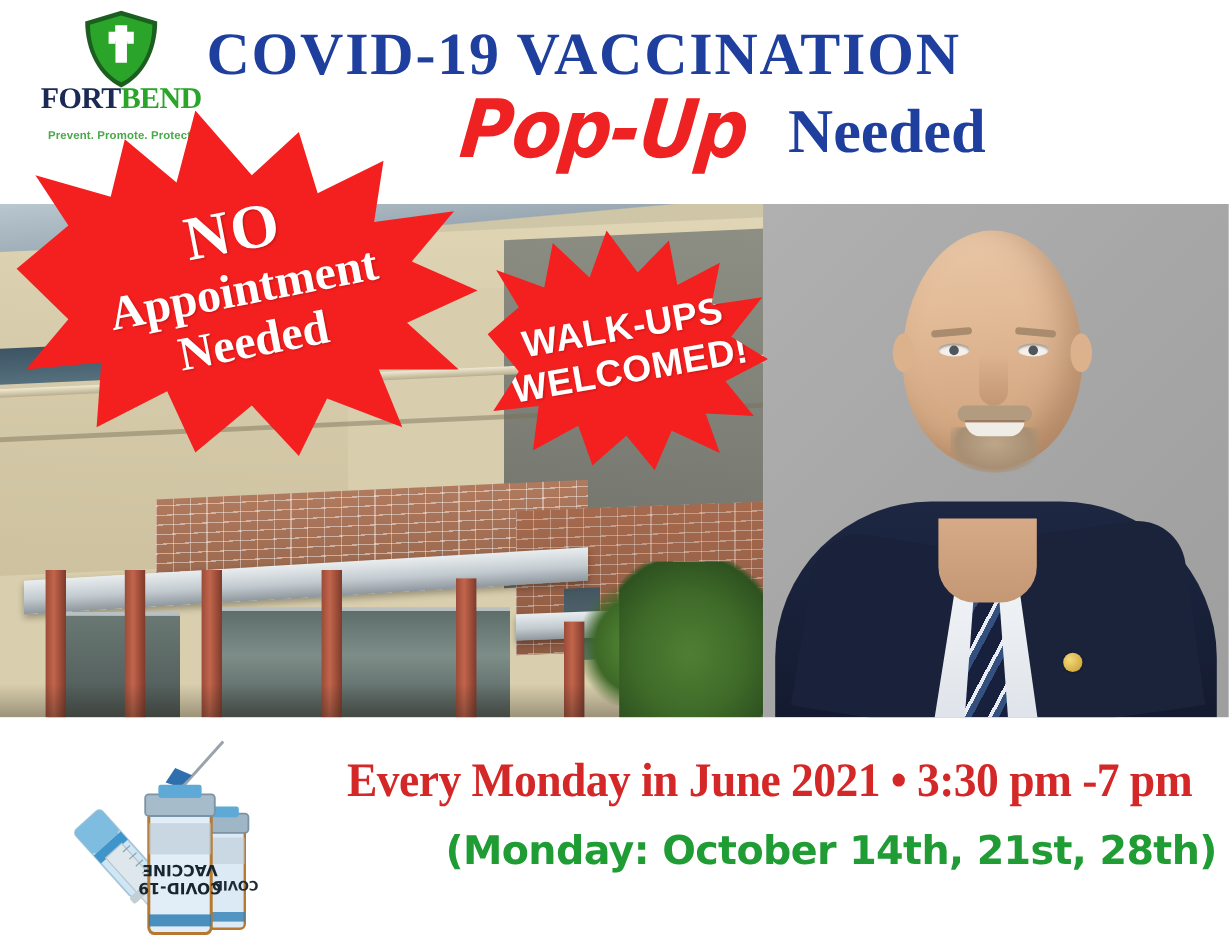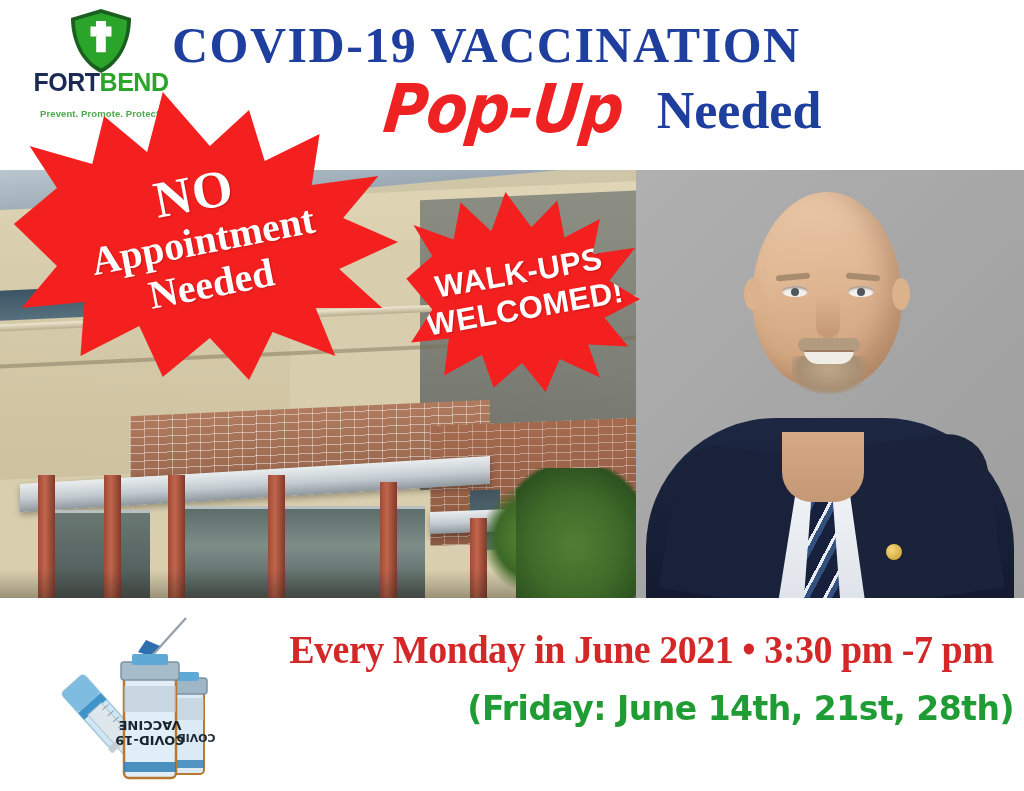--- a/index.html
+++ b/index.html
@@ -23,21 +23,21 @@
   #logo{
     position:absolute; left:26px; top:8px; width:150px; height:112px;
     z-index:45;
   }
   #logo .shield-wrap{
     position:absolute; left:42px; top:0px; width:66px; height:66px;
   }
   #logo .logo-word{
     position:absolute; left:0; top:62px; width:150px;
     text-align:center; font-size:25px; font-weight:bold; letter-spacing:-0.5px;
-    font-family:Liberation Sans, sans-serif; line-height:1;
+    font-family:Liberation Serif, serif; line-height:1;
   }
   #logo .lw-fort{color:#1b2a54;}
   #logo .lw-bend{color:#2aa52a;}
   #logo .logo-sub1{
     position:absolute; left:0; top:88px; width:150px; text-align:center;
     font-size:10.5px; font-weight:bold; color:#1b2a54; letter-spacing:0.1px;
   }
   #logo .logo-sub2{
     position:absolute; left:0; top:100px; width:150px; text-align:center;
     font-size:9.5px; font-weight:bold; color:#4aa94a; letter-spacing:0.1px;
@@ -505,17 +505,17 @@
           <g transform="rotate(180 122 120)">
             <text x="122" y="116" fill="#18242e" font-family="DejaVu Sans, sans-serif" font-size="13" font-weight="bold" text-anchor="middle">COVID-19</text>
             <text x="122" y="131" fill="#18242e" font-family="DejaVu Sans, sans-serif" font-size="13" font-weight="bold" text-anchor="middle">VACCINE</text>
           </g>
         </g>
       </svg>
     </div>
 
     <div id="schedule">
       <div id="sched-line1">Every Monday in June 2021 • 3:30 pm -7 pm</div>
-      <div id="sched-line2">(Friday: June 14th, 21st, 28th)</div>
+      <div id="sched-line2">(Monday: October 14th, 21st, 28th)</div>
     </div>
   </div>
 
 </div>
 
 </body></html>

